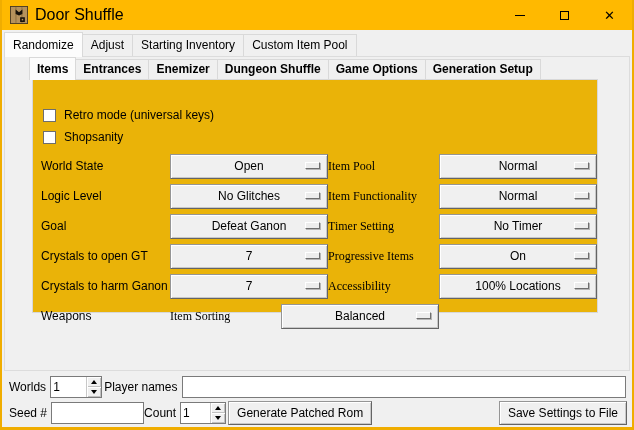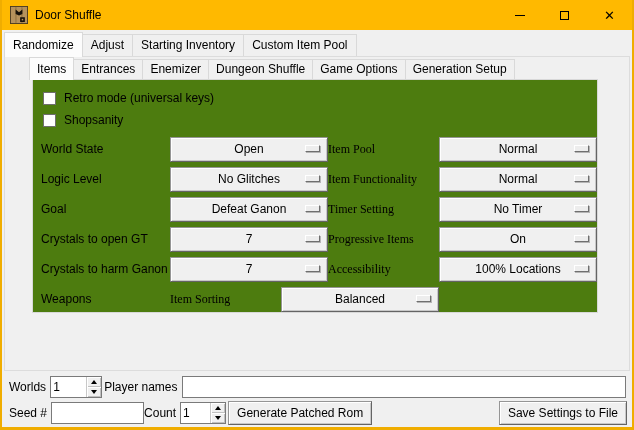--- a/index.html
+++ b/index.html
@@ -6,21 +6,21 @@
   html,body { background:#d7d7d7; font-family:"Liberation Sans", sans-serif; font-size:12px; color:#000; }
   .window{
     width:634px; height:430px; position:relative;
     background:#f0f0f0;
     border-left:2px solid #f0ad00; border-right:2px solid #f0ad00; border-bottom:3px solid #f0ad00;
     display:flex; flex-direction:column; overflow:hidden;
   }
   
   .titlebar{ height:30px; background:#ffb900; display:flex; align-items:center; flex:none; }
   .app-icon{ width:18px; height:18px; margin-left:8px; flex:none; }
-  .title-text{ margin-left:7px; font-size:12px; color:#000; white-space:nowrap; }
+  .title-text{ margin-left:7px; font-size:16px; color:#000; white-space:nowrap; }
   .tb-spacer{ flex:1; }
   .tb-btn{ width:45px; height:30px; display:flex; align-items:center; justify-content:center; }
   .glyph-min{ width:10px; height:1px; background:#000; }
   .glyph-max{ width:9px; height:9px; border:1px solid #000; }
   .glyph-close{ font-size:13px; line-height:1; color:#000; }
   
   .tabs{ display:flex; align-items:flex-end; position:relative; z-index:3; }
   .tabs-outer{ padding-left:2px; height:26px; flex:none; }
   .tab{
     background:#f0f0f0; border:1px solid #d9d9d9; border-bottom:none;
@@ -28,27 +28,27 @@
   }
   .tab.selected{
     background:#fcfcfc; padding-top:5px; padding-bottom:5px;
     margin-bottom:-1px; z-index:4;
   }
   
   .pane-outer{
     margin:0 2px; border:1px solid #dcdcdc; background:#f0f0f0;
     height:315px; flex:none; position:relative;
   }
-  .tabs-inner{ margin-left:24px; height:22px; }
+  .tabs-inner{ margin-left:24px; height:22px;font-weight:bold; }
   .tabs-inner .tab{ padding:2px 7px 3px 7px; }
   .tabs-inner .tab.selected{ padding-top:4px; padding-bottom:4px; }
   .frame{
     margin-left:27px; margin-right:31px; height:234px;
-    border:1px solid #d8d8d8; background:#4d7c0f;
-    padding:7px 3px 0 8px; position:relative; z-index:1;
+    border:1px solid #d8d8d8; background:#eab308;
+    padding:24px 3px 0 8px; position:relative; z-index:1;
   }
   
   .chk-row{ display:flex; align-items:center; height:22px; margin-left:2px; }
   .checkbox{ width:13px; height:13px; background:#fff; border:1px solid #6e6e6e; flex:none; }
   .chk-label{ margin-left:8px; white-space:nowrap; }
   
   .grid{ margin-top:3px; }
   .opt-row{ display:flex; align-items:center; height:30px; }
   .opt-label{ text-align:left; white-space:nowrap; flex:none; }
   .opt-label.l{ width:122px; margin-right:7px; }

